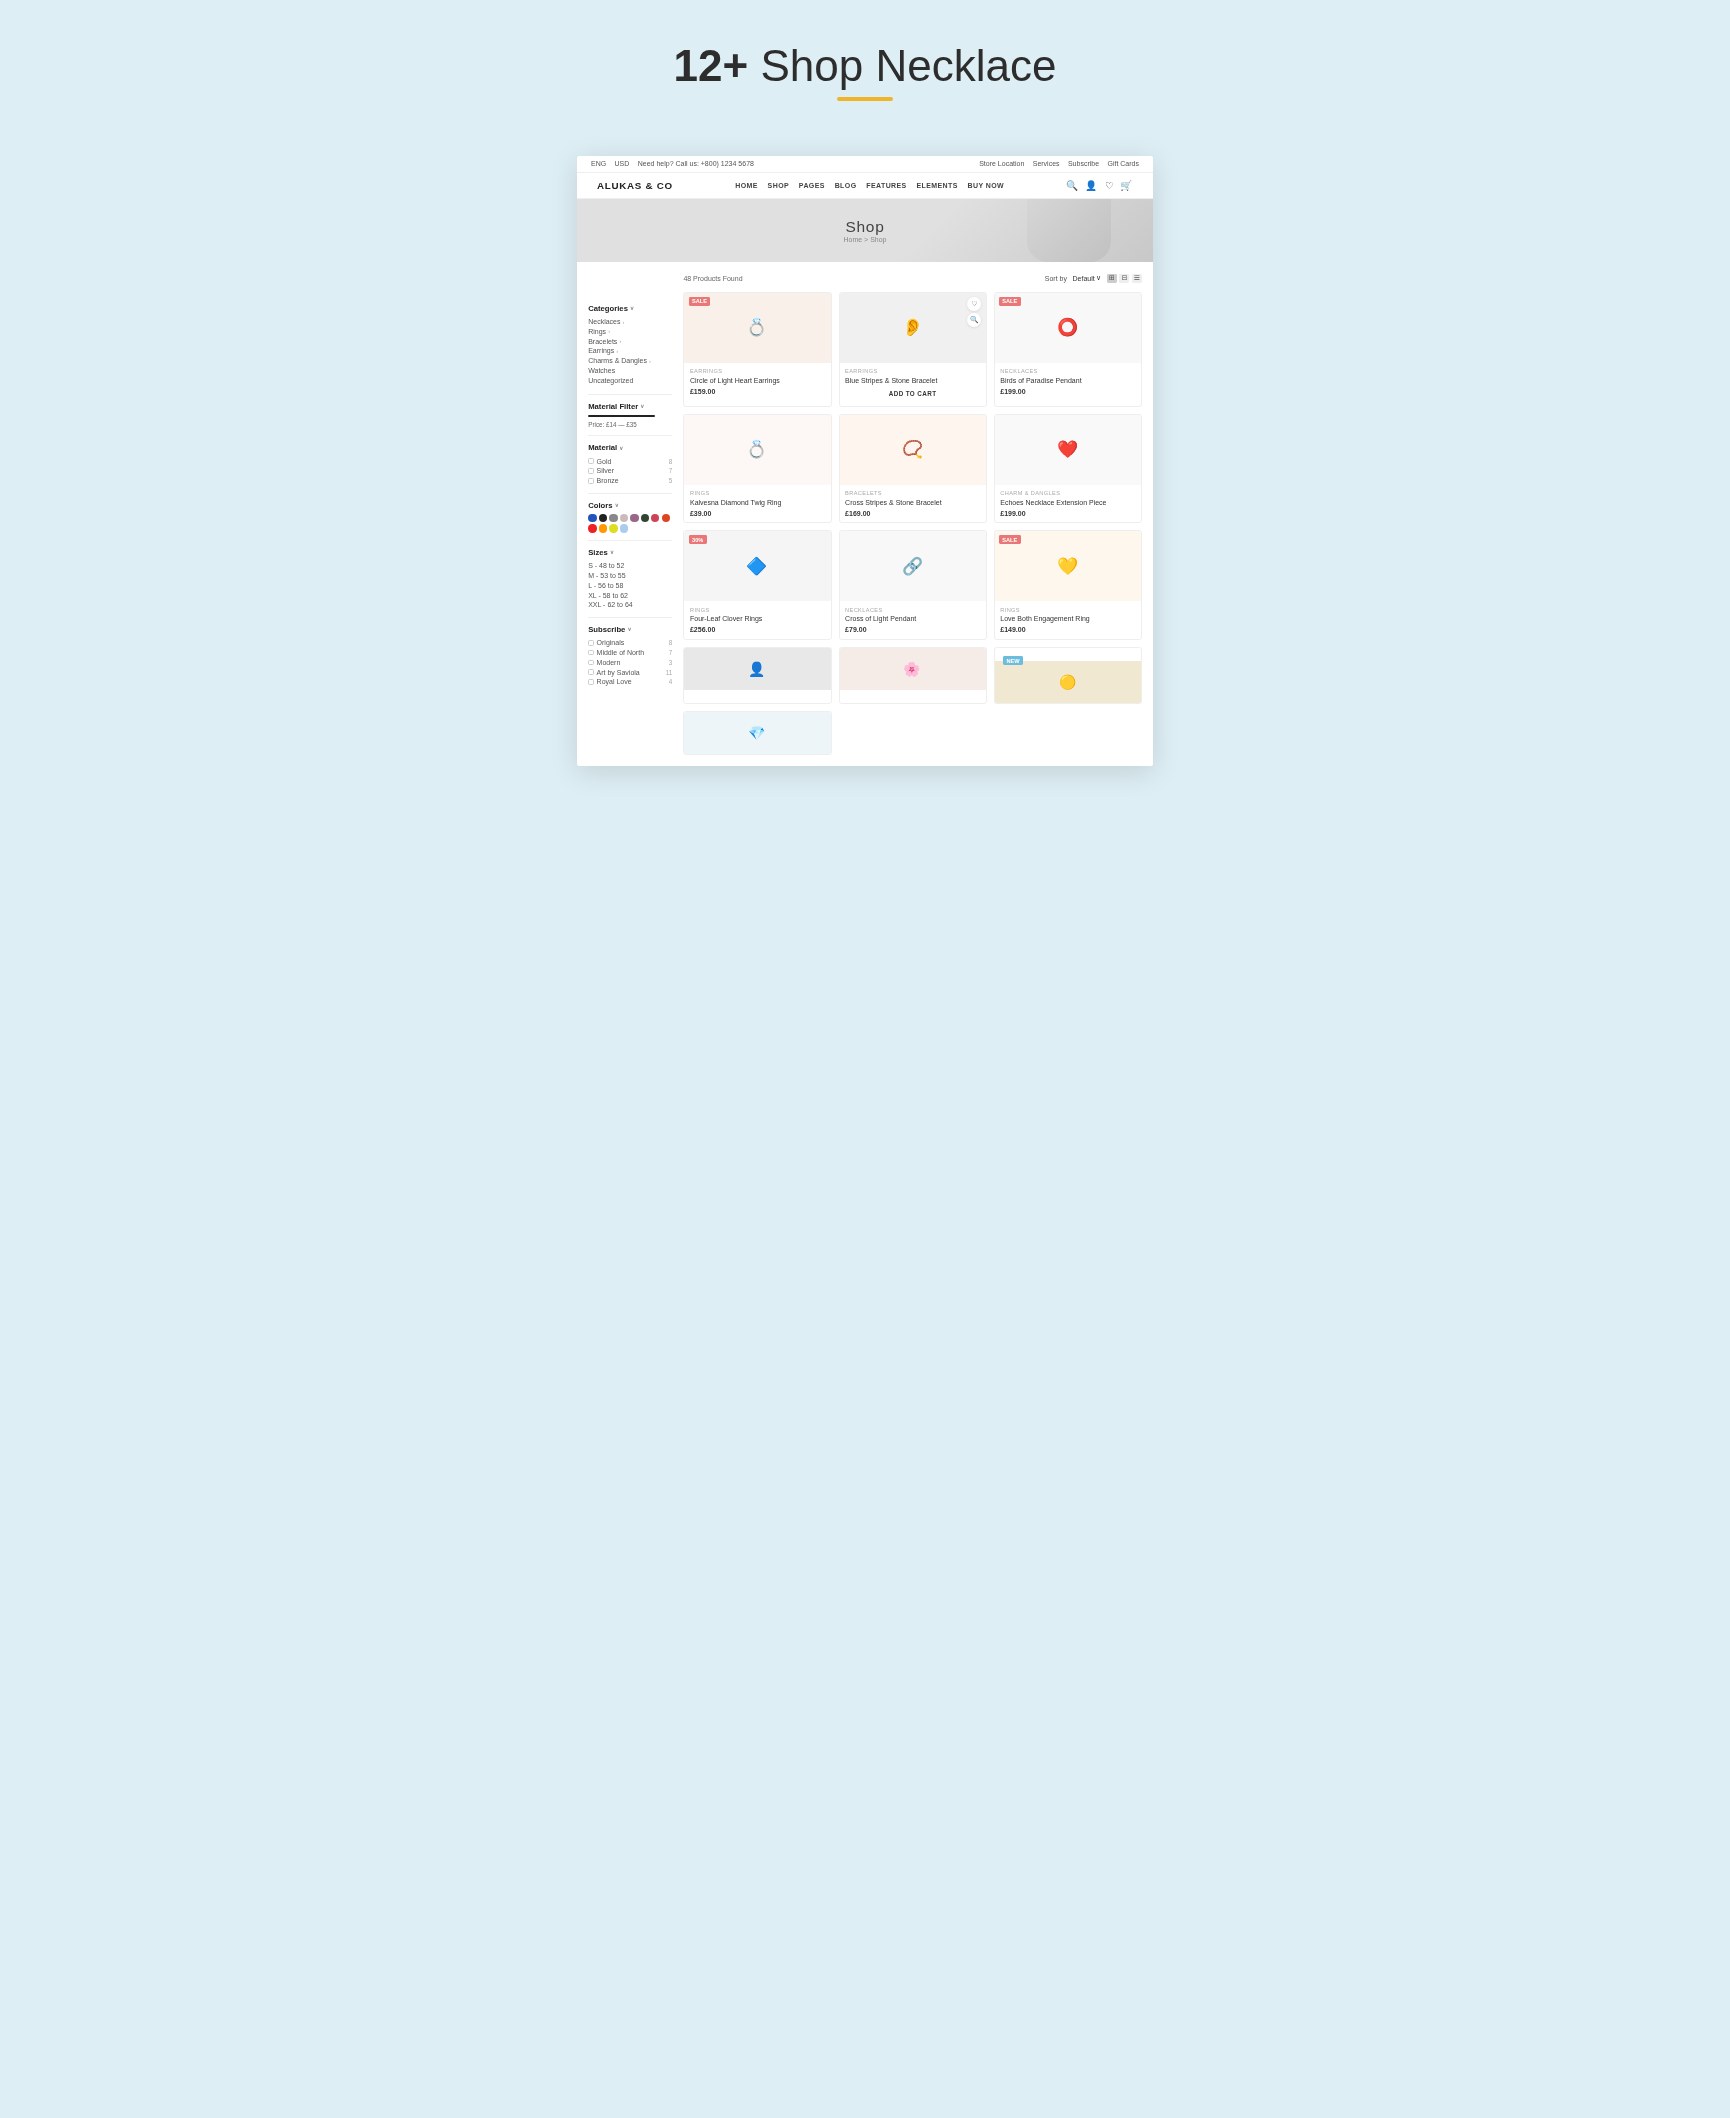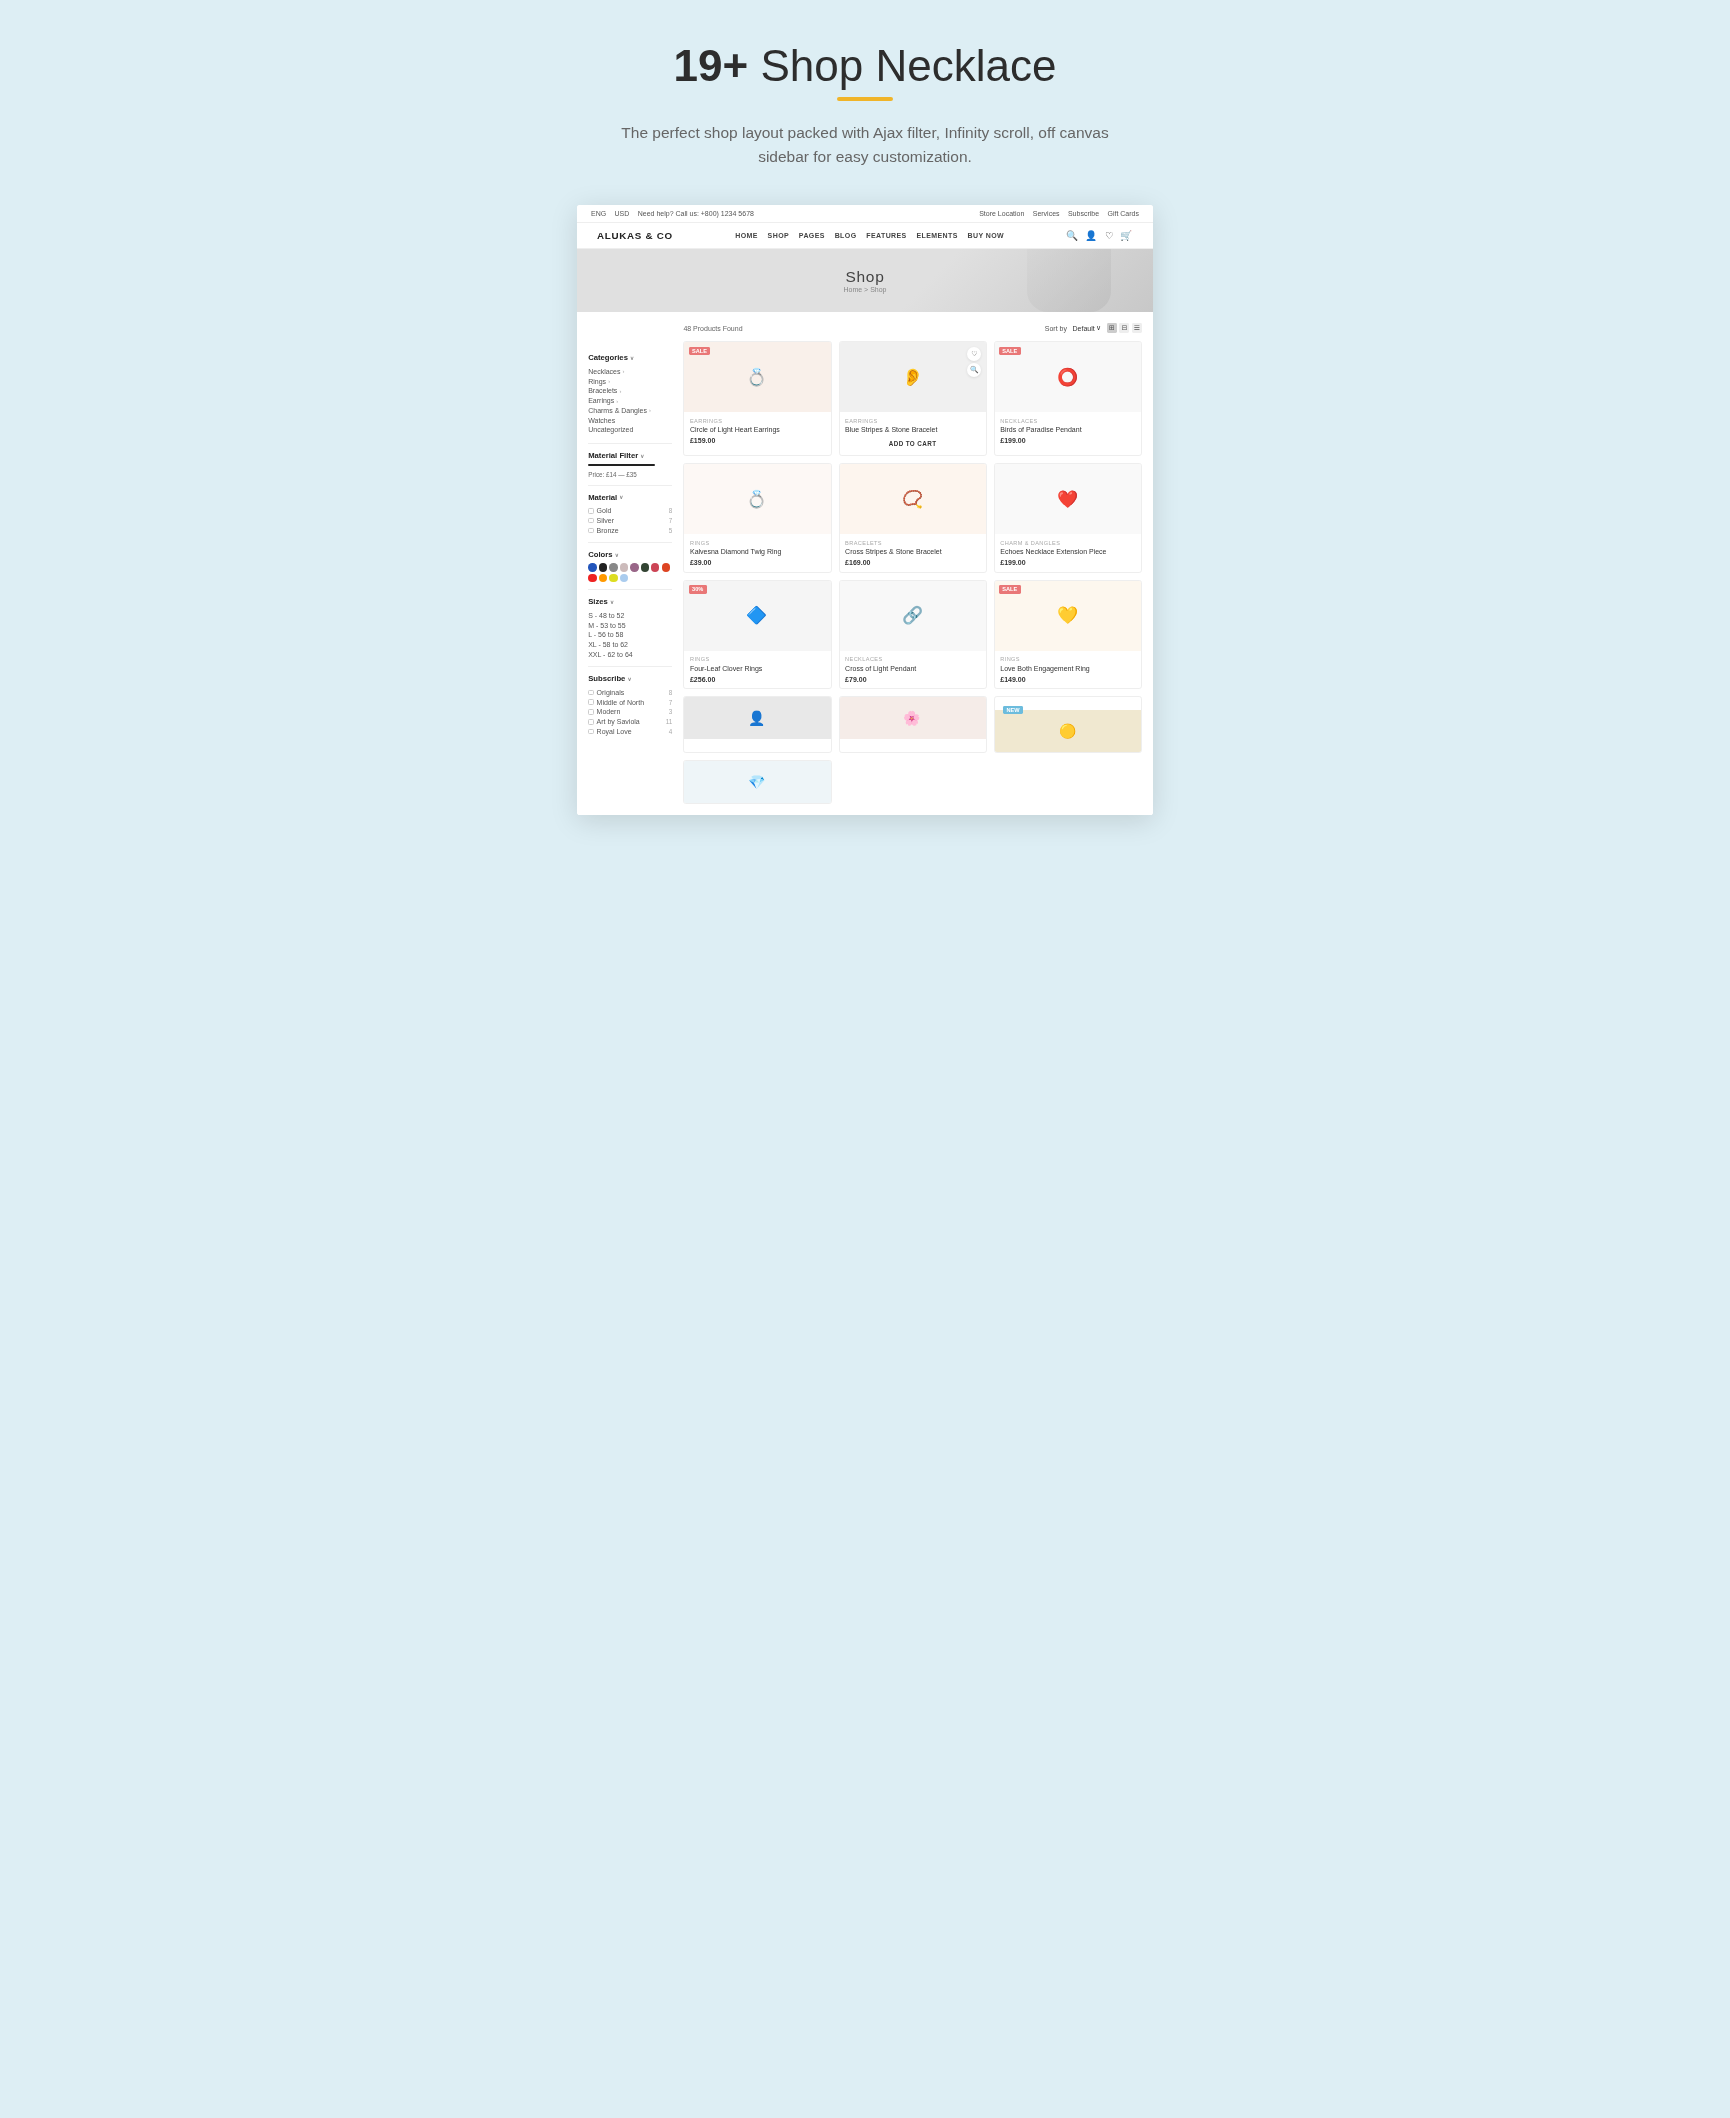--- a/index.html
+++ b/index.html
@@ -419,24 +419,23 @@
       align-items: center;
       justify-content: center;
       font-size: 14px;
     }
   </style>
 </head>
 <body>
 
 <div class="hero-section">
   <h1 class="hero-title">
-    <strong>19+</strong><span> Shop Necklace</span>
+    <strong>12+</strong><span> Shop Necklace</span>
   </h1>
   <div class="hero-underline"></div>
-  <p class="hero-subtitle">The perfect shop layout packed with Ajax filter, Infinity scroll, off canvas sidebar for easy customization.</p>
 </div>
 
 <div class="shop-window">
 
   <div class="top-bar">
     <div class="top-bar-left">
       <span>ENG</span>
       <span>USD</span>
       <span>
         <span>Need help? Call us:</span>

